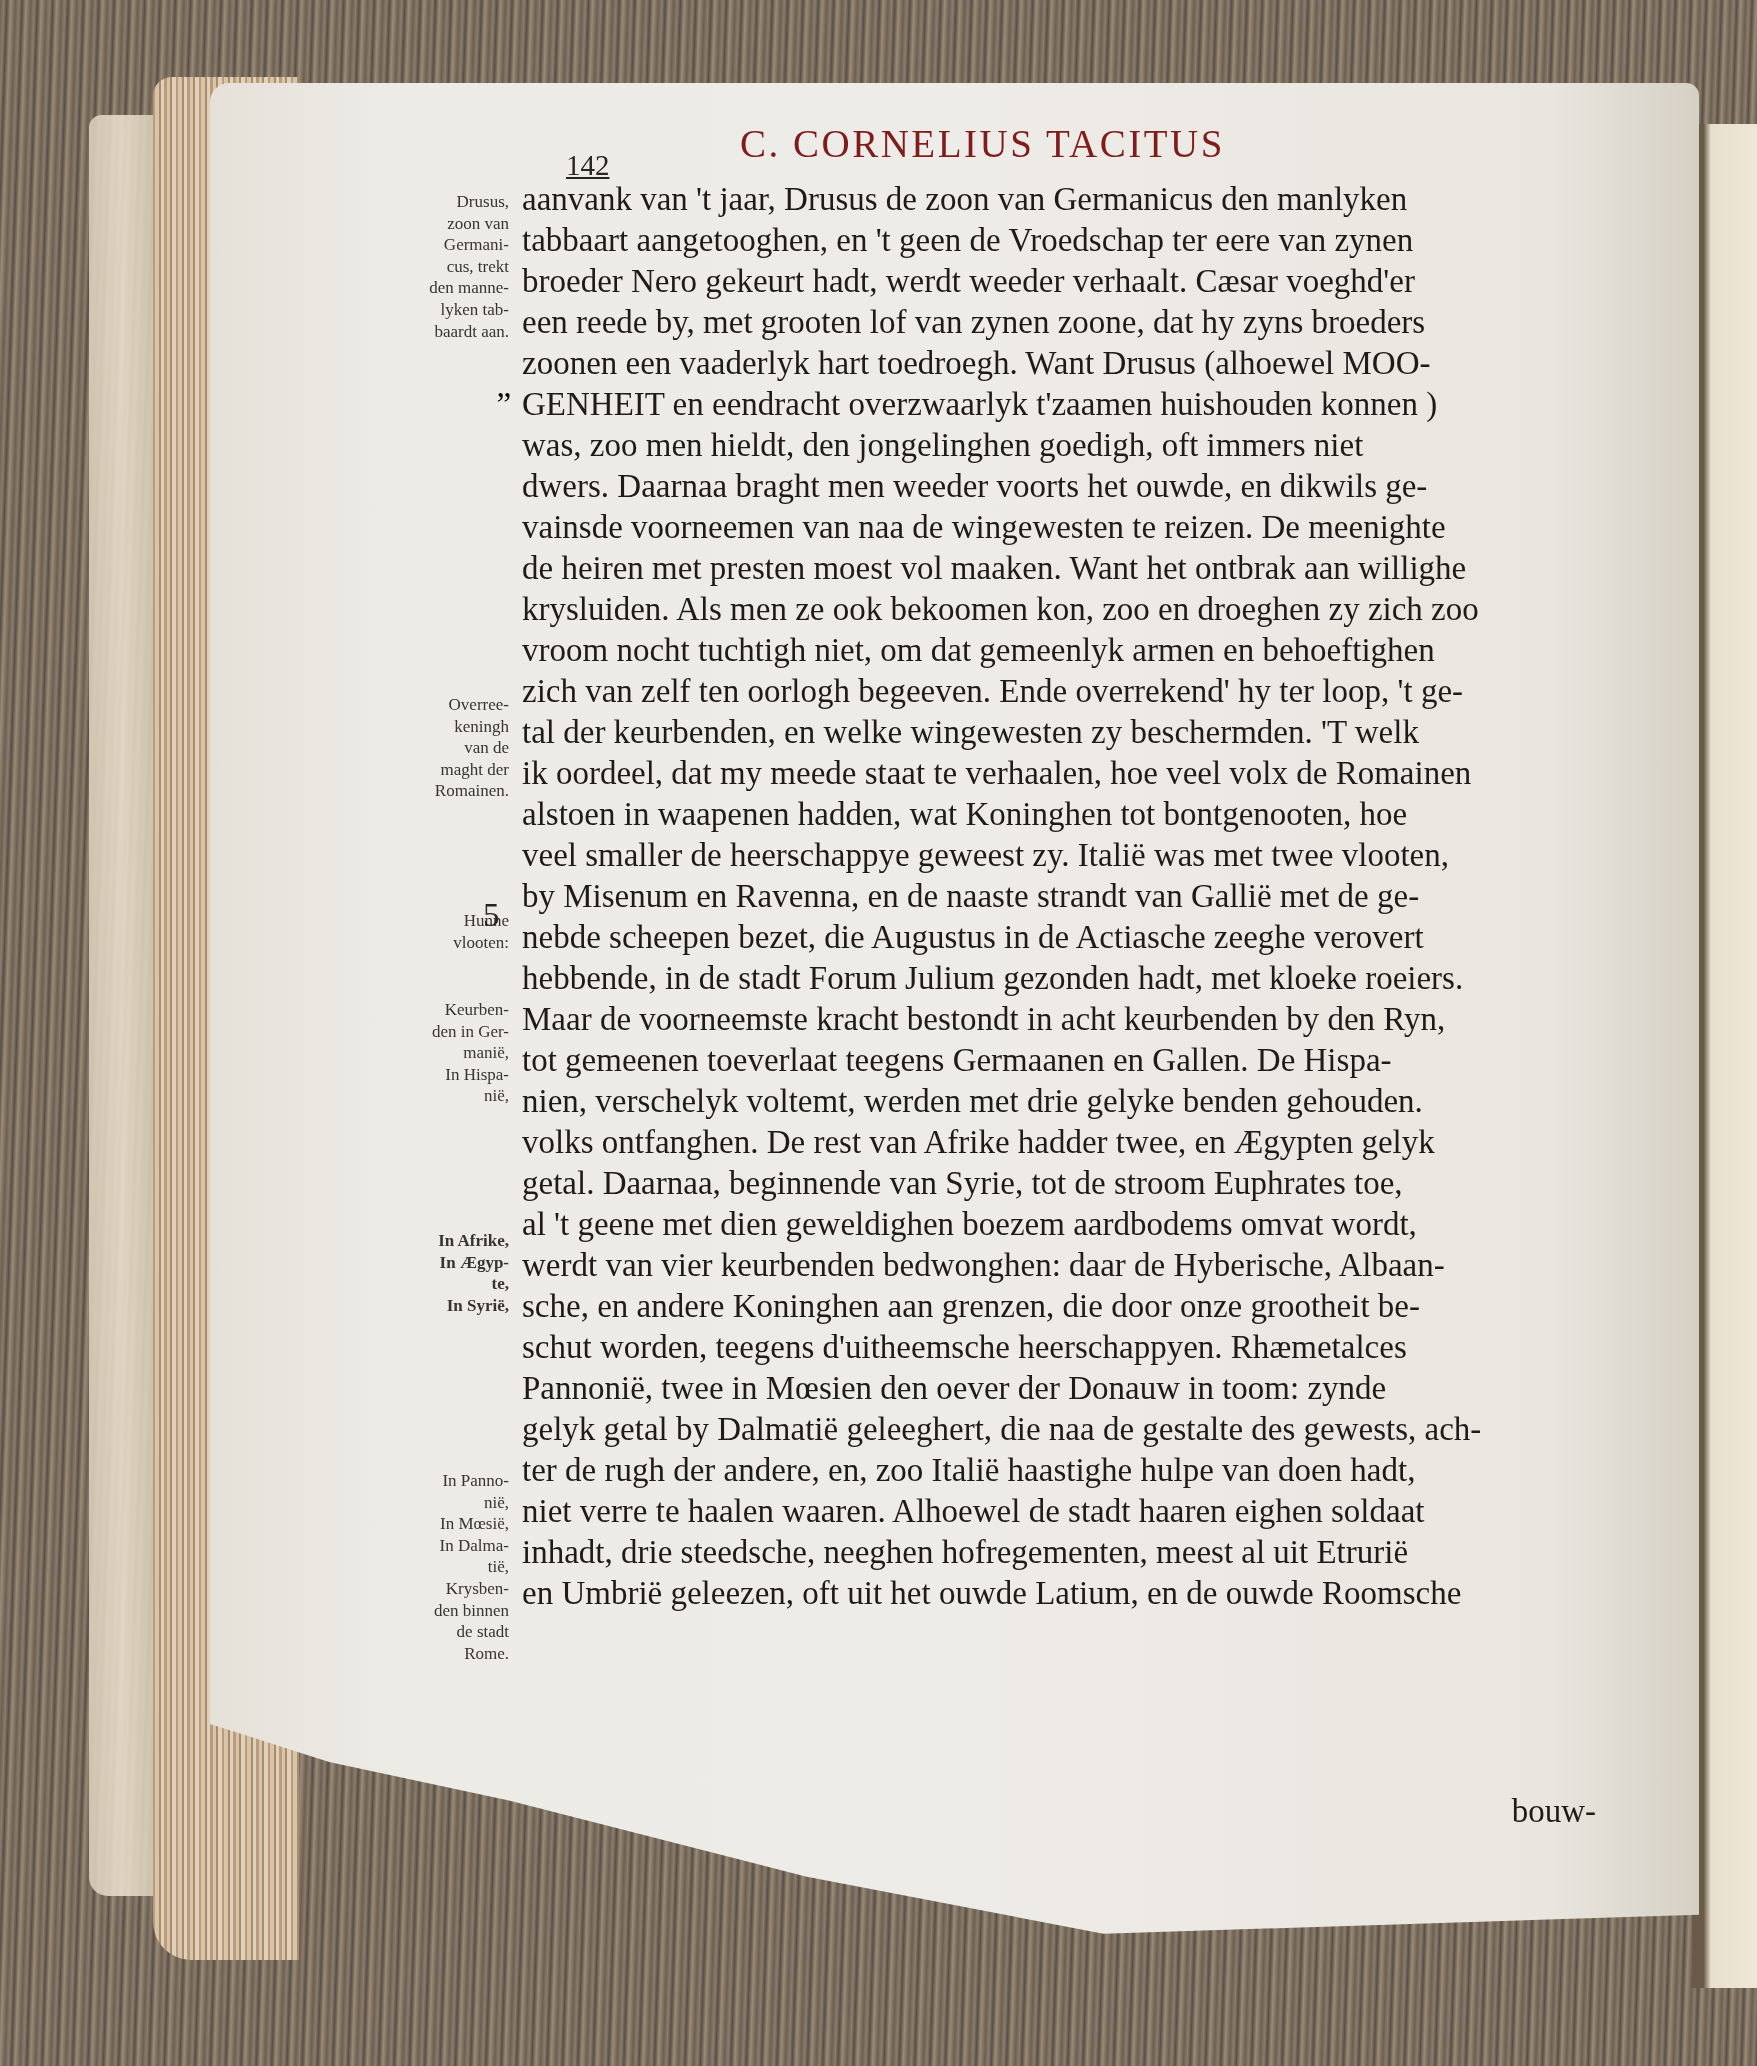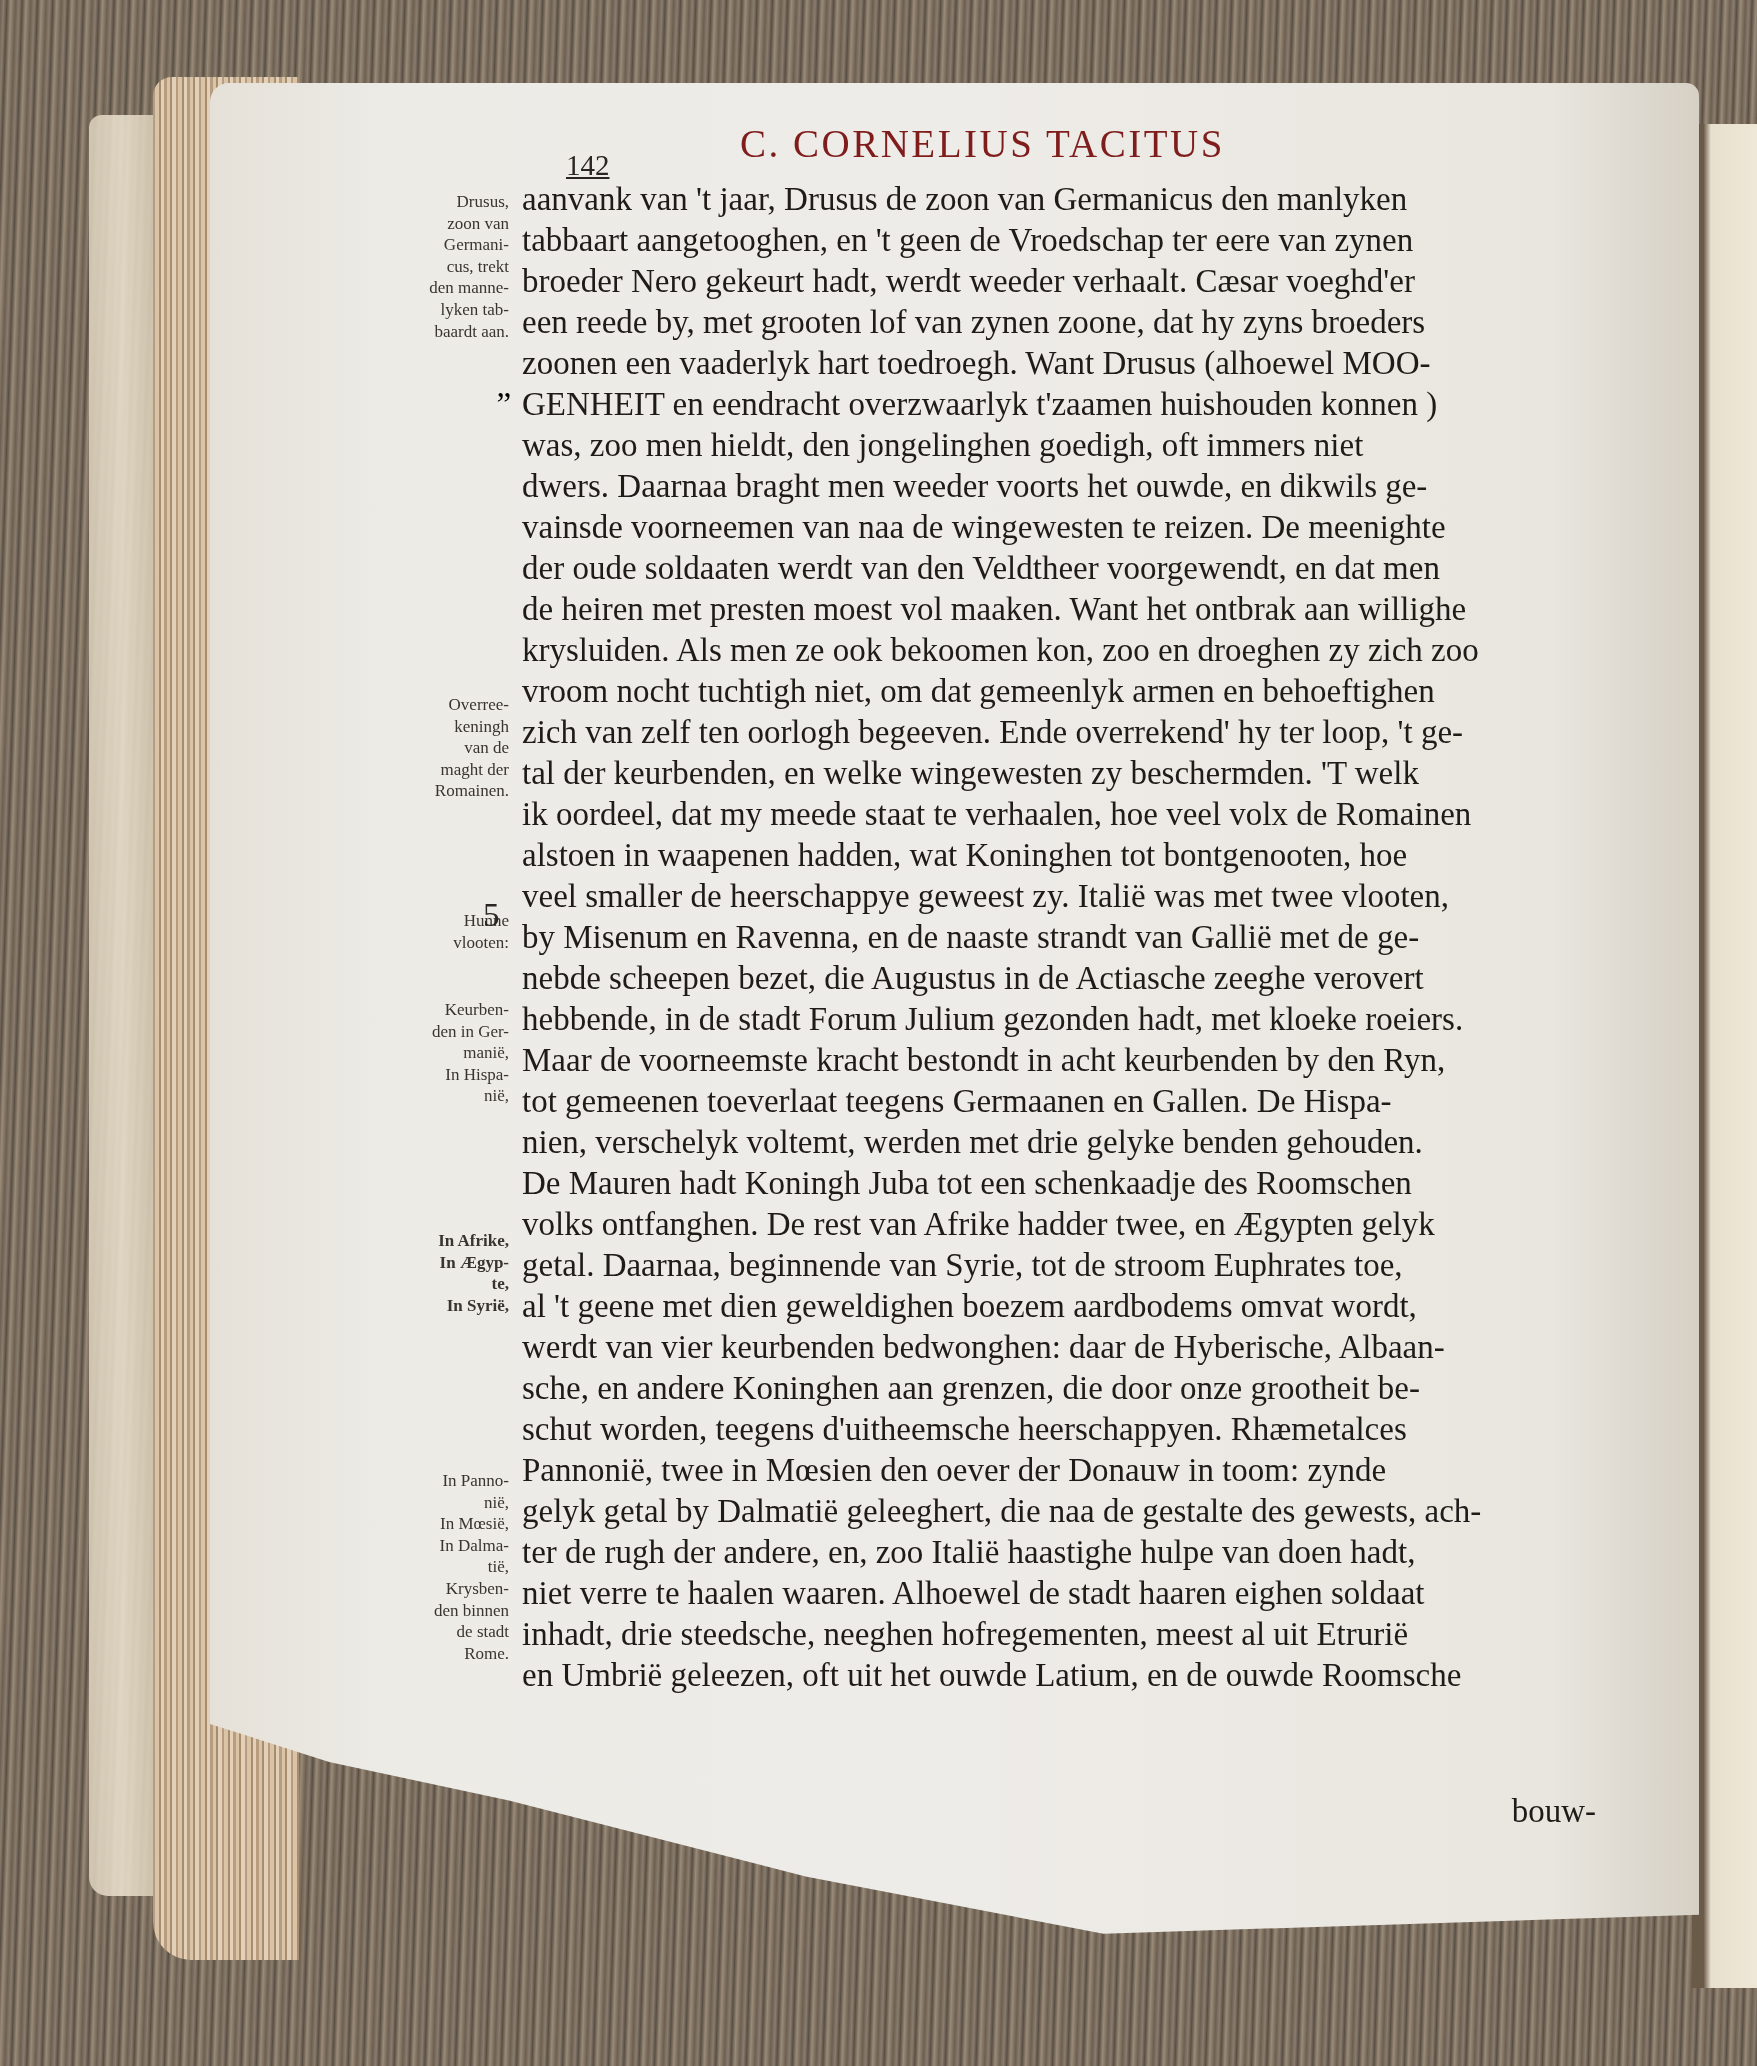--- a/index.html
+++ b/index.html
@@ -126,36 +126,34 @@
   <span class="quote-mark" style="top:207px; font-size:33px;">”</span>
 <div class="line">aanvank van 't jaar, Drusus de zoon van Germanicus den manlyken</div>
     <div class="line">tabbaart aangetooghen, en 't geen de Vroedschap ter eere van zynen</div>
     <div class="line">broeder Nero gekeurt hadt, werdt weeder verhaalt. Cæsar voeghd'er</div>
     <div class="line">een reede by, met grooten lof van zynen zoone, dat hy zyns broeders</div>
     <div class="line">zoonen een vaaderlyk hart toedroegh. Want Drusus (alhoewel MOO-</div>
     <div class="line">GENHEIT en eendracht overzwaarlyk t'zaamen huishouden konnen )</div>
     <div class="line">was, zoo men hieldt, den jongelinghen goedigh, oft immers niet</div>
     <div class="line">dwers. Daarnaa braght men weeder voorts het ouwde, en dikwils ge-</div>
     <div class="line">vainsde voorneemen van naa de wingewesten te reizen. De meenighte</div>
-    <div class="line">der oude soldaaten werdt van den Veldtheer voorgewendt, en dat men</div>
     <div class="line">de heiren met presten moest vol maaken. Want het ontbrak aan willighe</div>
     <div class="line">krysluiden. Als men ze ook bekoomen kon, zoo en droeghen zy zich zoo</div>
     <div class="line">vroom nocht tuchtigh niet, om dat gemeenlyk armen en behoeftighen</div>
     <div class="line">zich van zelf ten oorlogh begeeven. Ende overrekend' hy ter loop, 't ge-</div>
     <div class="line">tal der keurbenden, en welke wingewesten zy beschermden. 'T welk</div>
     <div class="line">ik oordeel, dat my meede staat te verhaalen, hoe veel volx de Romainen</div>
     <div class="line">alstoen in waapenen hadden, wat Koninghen tot bontgenooten, hoe</div>
     <div class="line">veel smaller de heerschappye geweest zy. Italië was met twee vlooten,</div>
     <div class="line">by Misenum en Ravenna, en de naaste strandt van Gallië met de ge-</div>
     <div class="line">nebde scheepen bezet, die Augustus in de Actiasche zeeghe verovert</div>
     <div class="line">hebbende, in de stadt Forum Julium gezonden hadt, met kloeke roeiers.</div>
     <div class="line">Maar de voorneemste kracht bestondt in acht keurbenden by den Ryn,</div>
     <div class="line">tot gemeenen toeverlaat teegens Germaanen en Gallen. De Hispa-</div>
     <div class="line">nien, verschelyk voltemt, werden met drie gelyke benden gehouden.</div>
-    <div class="line">De Mauren hadt Koningh Juba tot een schenkaadje des Roomschen</div>
     <div class="line">volks ontfanghen. De rest van Afrike hadder twee, en Ægypten gelyk</div>
     <div class="line">getal. Daarnaa, beginnende van Syrie, tot de stroom Euphrates toe,</div>
     <div class="line">al 't geene met dien geweldighen boezem aardbodems omvat wordt,</div>
     <div class="line">werdt van vier keurbenden bedwonghen: daar de Hyberische, Albaan-</div>
     <div class="line">sche, en andere Koninghen aan grenzen, die door onze grootheit be-</div>
     <div class="line">schut worden, teegens d'uitheemsche heerschappyen. Rhæmetalces</div>
     <div class="line">Pannonië, twee in Mœsien den oever der Donauw in toom: zynde</div>
     <div class="line">gelyk getal by Dalmatië geleeghert, die naa de gestalte des gewests, ach-</div>
     <div class="line">ter de rugh der andere, en, zoo Italië haastighe hulpe van doen hadt,</div>
     <div class="line">niet verre te haalen waaren. Alhoewel de stadt haaren eighen soldaat</div>

